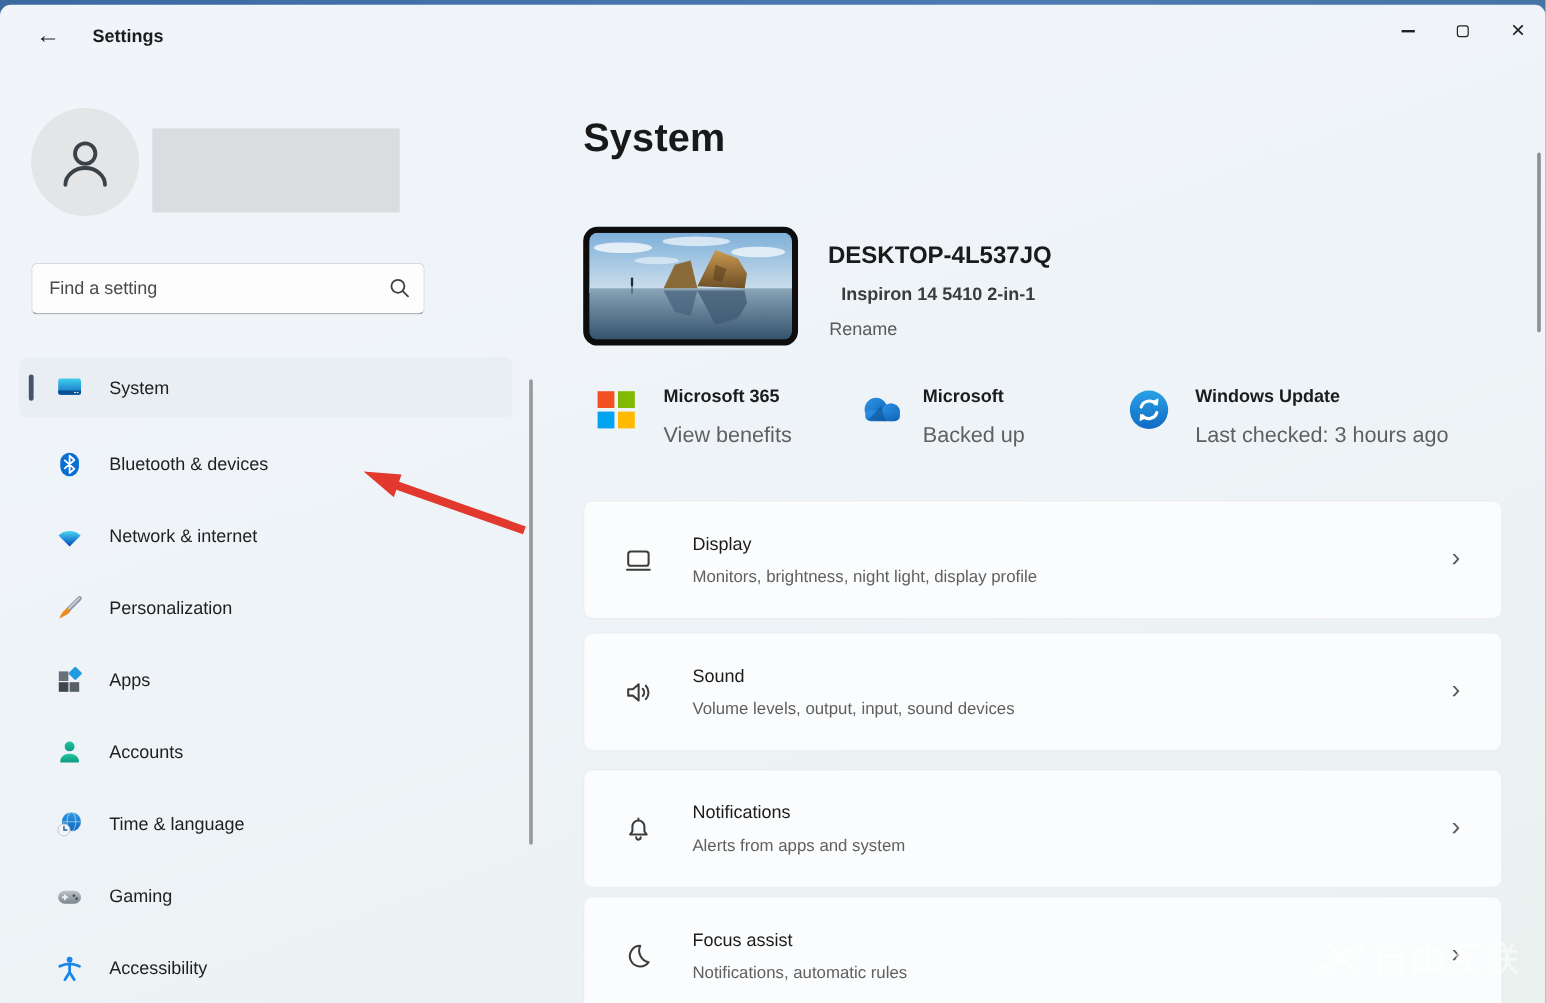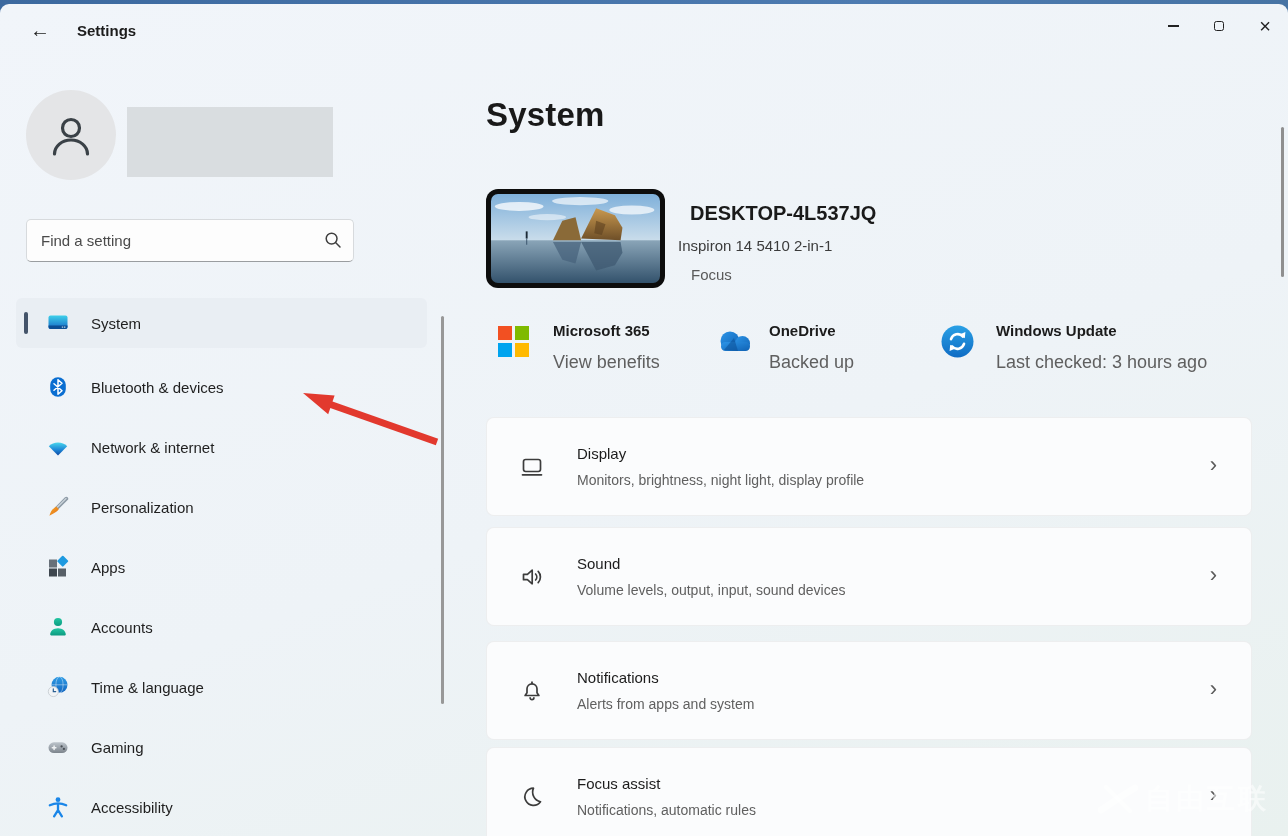--- a/index.html
+++ b/index.html
@@ -49,21 +49,21 @@
     background:#989898; border-radius:2px; }
   
   .anno-arrow { position:absolute; left:295px; top:378px; width:152px; height:70px; pointer-events:none; }
   
   .main { position:absolute; left:486px; top:54px; right:0; bottom:0; }
   .page-title { position:absolute; left:0; top:38px; font-size:33px; font-weight:700; color:#191919; letter-spacing:.2px; }
   .device-preview { position:absolute; left:0; top:131px; width:179px; height:99px;
     background:#0d0d0d; border-radius:12px; padding:5px; }
   .device-preview svg { width:100%; height:100%; border-radius:7px; display:block; }
   .device-name  { position:absolute; left:204px; top:144px; font-size:20px; font-weight:700; color:#1a1a1a; }
-  .device-model { position:absolute; left:192px; top:179px; font-size:15px; color:#3b3b3b; }
+  .device-model { position:absolute; left:215px; top:179px; font-size:15px; color:#3b3b3b;font-weight:bold; }
   .device-rename{ position:absolute; left:205px; top:208px; font-size:15px; color:#595959; cursor:pointer; }
   .status-item { position:absolute; top:258px; }
   .status-icon { position:absolute; top:10px; }
   .status-title { position:absolute; left:55px; top:6px; font-size:15px; font-weight:700; color:#1b1b1b; white-space:nowrap; }
   .status-sub   { position:absolute; left:55px; top:36px; font-size:18px; color:#5f5f5f; white-space:nowrap; }
   .card { position:absolute; left:0; width:766px; height:99px; background:#fbfcfd;
     border:1px solid rgba(0,0,0,.055); border-radius:8px; cursor:pointer; }
   .card-icon { position:absolute; left:30px; top:34px; width:30px; height:30px; }
   .card-title { position:absolute; left:90px; top:27px; font-size:15px; color:#1c1c1c; }
   .card-sub   { position:absolute; left:90px; top:54px; font-size:14px; color:#606060; }
@@ -293,21 +293,21 @@
         <path d="M66 52 L76 30 L90 26 L96 52 Z" fill="#8a6a38"></path>
         <path d="M112 30 L122 34 L118 46 L110 44 Z" fill="#5d4120" opacity=".6"></path>
         <path d="M96 54 L112 86 L132 80 L140 66 L138 54 Z" fill="#3f5a72" opacity=".75"></path>
         <path d="M66 54 L76 74 L90 78 L96 54 Z" fill="#46617a" opacity=".7"></path>
         <rect x="37" y="42" width="2" height="8" fill="#1c2a36"></rect>
         <rect x="37.4" y="50" width="1.2" height="7" fill="#27405a" opacity=".7"></rect>
       </svg>
     </div>
     <div class="device-name">DESKTOP-4L537JQ</div>
     <div class="device-model">Inspiron 14 5410 2-in-1</div>
-    <div class="device-rename">Focus</div>
+    <div class="device-rename">Rename</div>
 
     <div class="status-item" style="left:12px">
       <div class="status-icon" style="left:0">
         <div style="display:grid;grid-template-columns:14px 14px;grid-gap:2.5px;">
           <div style="width:14px;height:14px;background:#f25022"></div>
           <div style="width:14px;height:14px;background:#7fba00"></div>
           <div style="width:14px;height:14px;background:#00a4ef"></div>
           <div style="width:14px;height:14px;background:#ffb900"></div>
         </div>
       </div>
@@ -323,21 +323,21 @@
             <stop offset="0" stop-color="#2d95e8"></stop>
                 <stop offset="1" stop-color="#0f62b4"></stop>
               </linearGradient>
             </defs>
           <circle cx="16" cy="13" r="9.5" fill="url(#gcloud)"></circle>
           <circle cx="28.5" cy="15.5" r="7.5" fill="url(#gcloud)"></circle>
           <rect x="7" y="14" width="29" height="9" rx="4.5" fill="url(#gcloud)"></rect>
           <path d="M10 22 L20 10 L24 23 Z" fill="#0b4f96" opacity=".55"></path>
         </svg>
       </div>
-      <div class="status-title">OneDrive</div>
+      <div class="status-title">Microsoft</div>
       <div class="status-sub">Backed up</div>
     </div>
 
     <div class="status-item" style="left:455px">
       <div class="status-icon" style="left:0;top:9px">
         <svg width="33" height="33" viewBox="0 0 33 33">
           <defs>
               <linearGradient id="gwu" x1="0" y1="0" x2="0" y2="1">
             <stop offset="0" stop-color="#2aa0e5"></stop>
                 <stop offset="1" stop-color="#0f6cc4"></stop>

